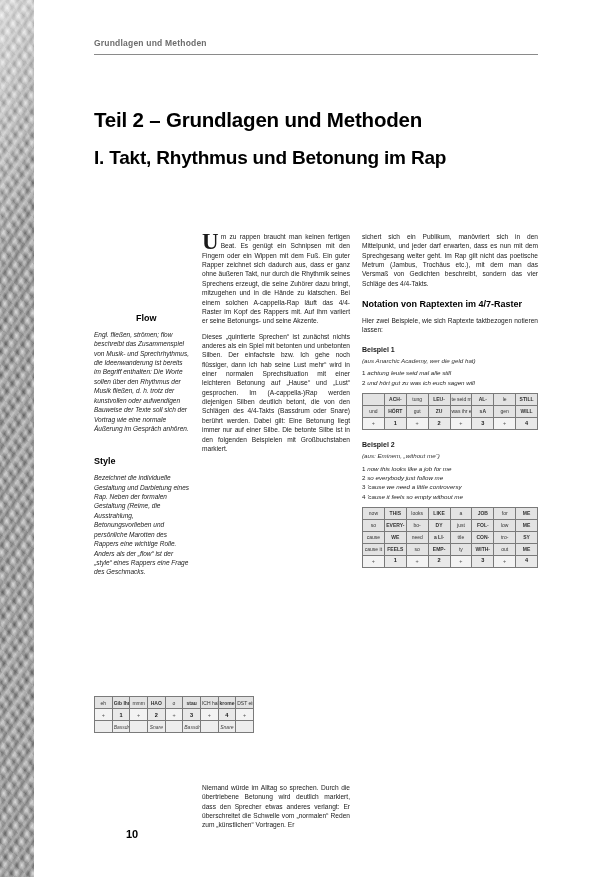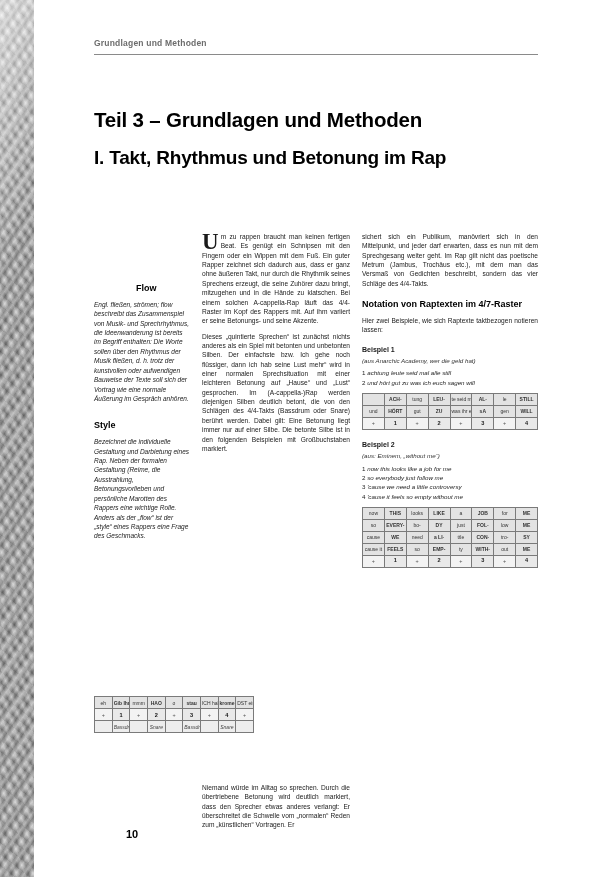--- a/index.html
+++ b/index.html
@@ -92,21 +92,21 @@
   .col-left  { left: 60px;  width: 96px; }
   .col-mid   { left: 168px; width: 148px; }
   .col-right { left: 328px; width: 176px; }
 
   .sec-head {
     font-size: 9px;
     font-weight: bold;
     margin: 0 0 5px 0;
     color: #000;
   }
-  .sec-head.spaced { margin-top: 16px; }
+  .sec-head.spaced { margin-top: 22px; }
 
   .italic-note {
     font-style: italic;
     font-size: 6.5px;
     line-height: 1.45;
     text-align: left;
     color: #222;
   }
 
   p { margin: 0 0 6px 0; }
@@ -203,25 +203,25 @@
 </head>
 <body>
 
 <div class="page-edge"></div>
 
 <div class="page">
 
   <div class="runhead">Grundlagen und Methoden</div>
   <div class="runhead-rule"></div>
 
-  <div class="title-main">Teil 3 – Grundlagen und Methoden</div>
+  <div class="title-main">Teil 2 – Grundlagen und Methoden</div>
   <div class="title-sub">I. Takt, Rhythmus und Betonung im Rap</div>
 
   <div class="col col-left">
-    <div class="sec-head" style="margin-top:50px;padding-left:42px;">Flow</div>
+    <div class="sec-head" style="margin-top:80px;padding-left:42px;">Flow</div>
     <p class="italic-note">Engl. fließen, strömen; flow beschreibt das Zusammenspiel von Musik- und Sprechrhythmus, die Ideenwanderung ist bereits im Begriff enthalten: Die Worte sollen über den Rhythmus der Musik fließen, d. h. trotz der kunstvollen oder aufwendigen Bauweise der Texte soll sich der Vortrag wie eine normale Äußerung im Gespräch anhören.</p>
 
     <div class="sec-head spaced">Style</div>
     <p class="italic-note">Bezeichnet die individuelle Gestaltung und Darbietung eines Rap. Neben der formalen Gestaltung (Reime, die Ausstrahlung, Betonungsvorlieben und persönliche Marotten des Rappers eine wichtige Rolle. Anders als der „flow“ ist der „style“ eines Rappers eine Frage des Geschmacks.</p>
   </div>
 
   <table class="raster" style="position:absolute; left:60px; top:693px; width:160px;">
     <tbody>
         <tr>
       <td class="lbl">eh</td>

